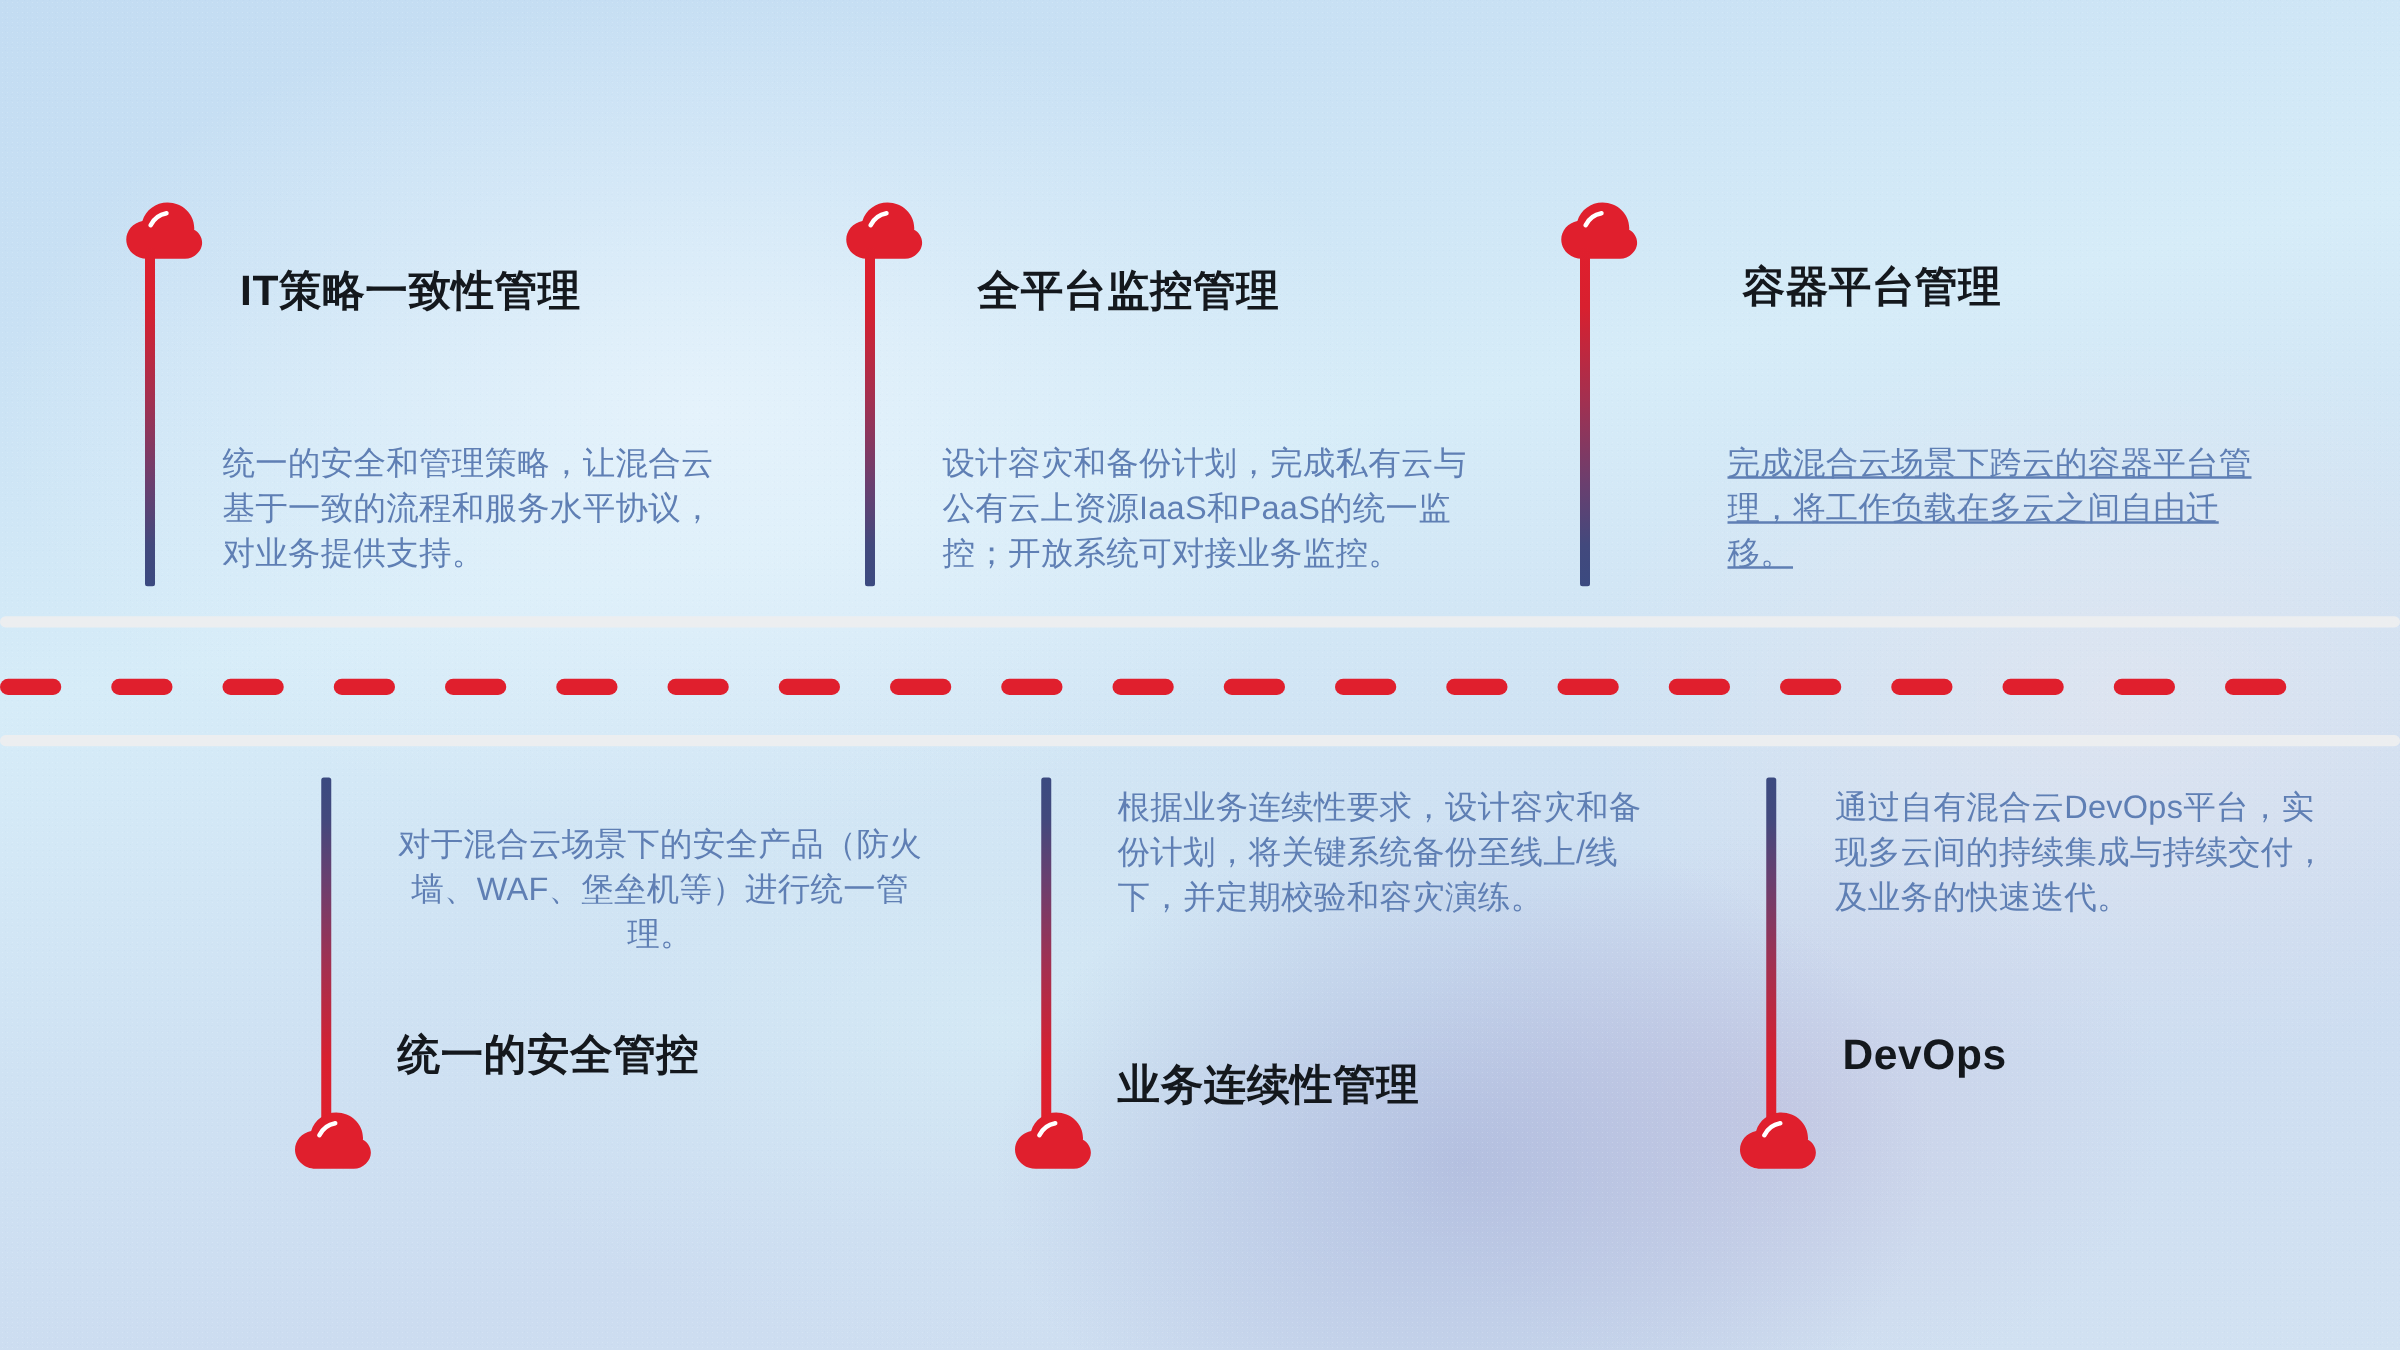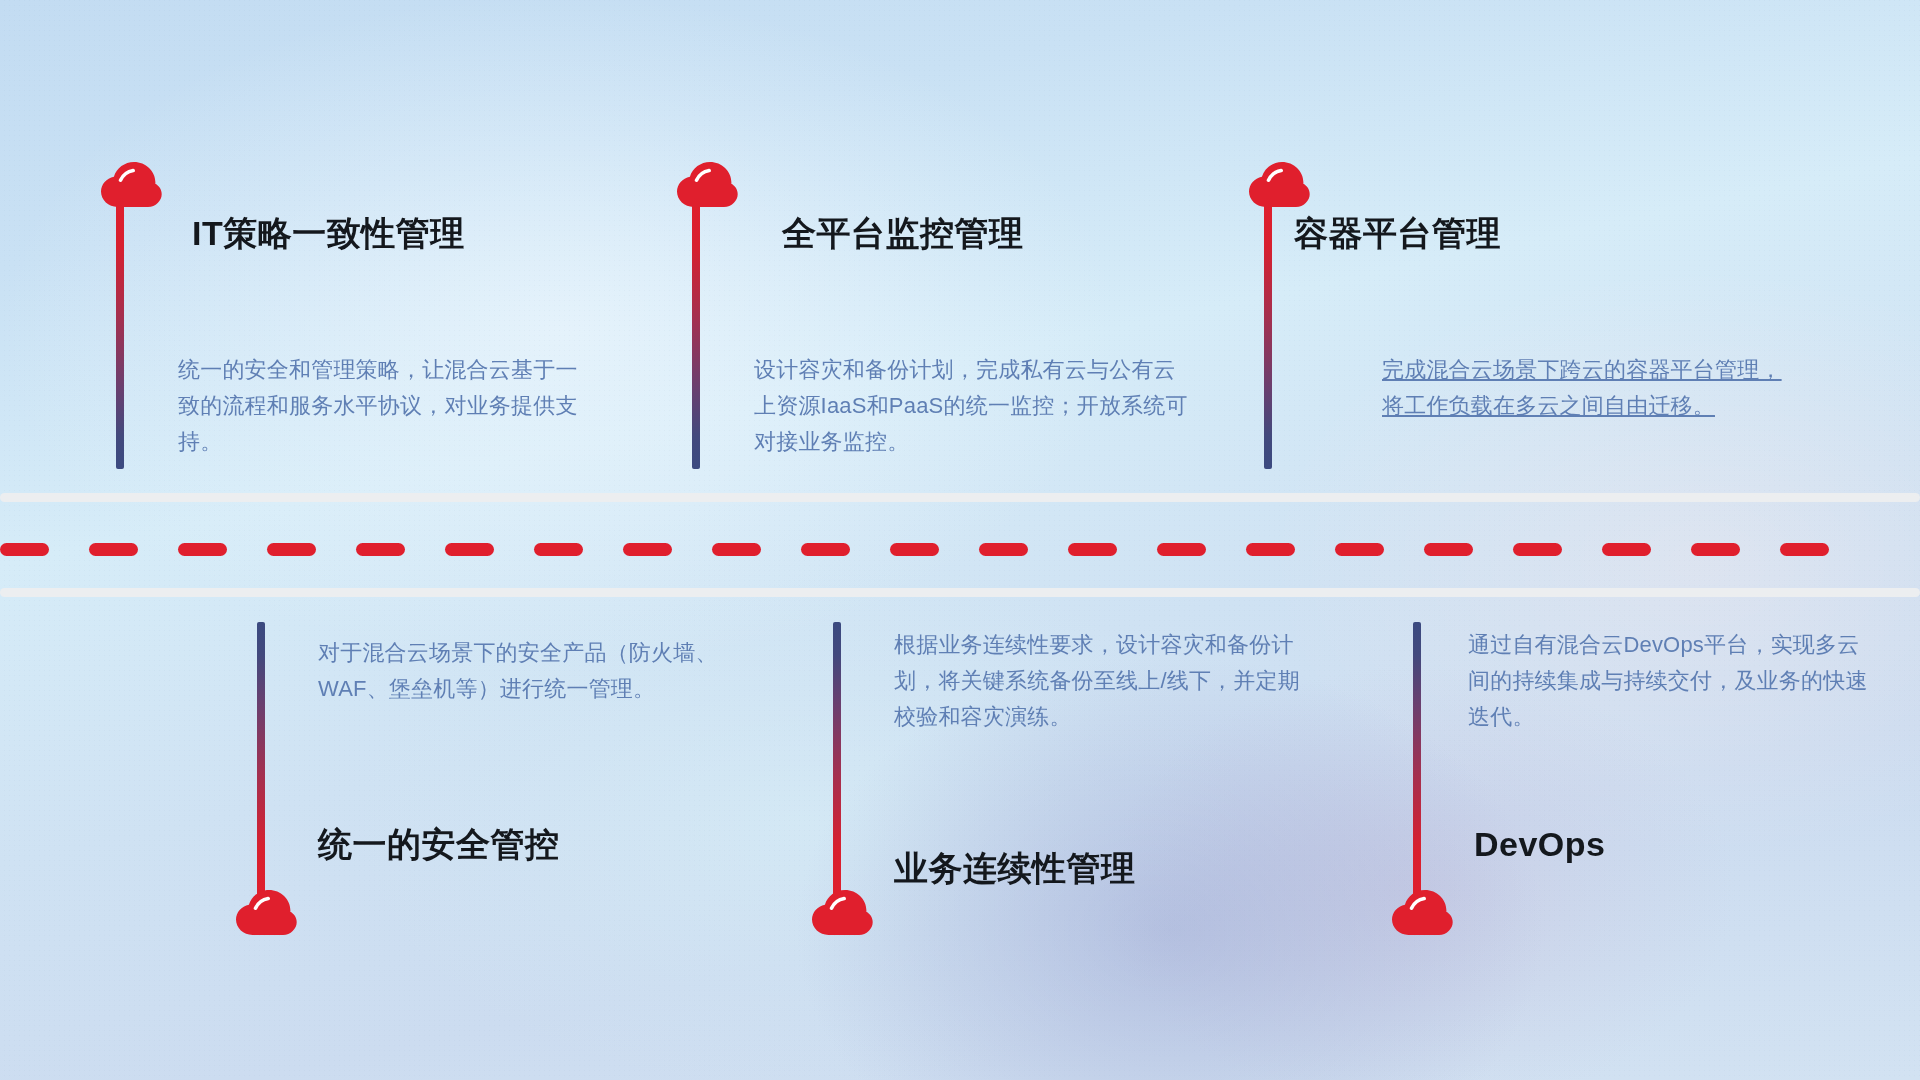--- a/index.html
+++ b/index.html
@@ -104,21 +104,21 @@
     font-size: 34px;
     font-weight: 700;
     color: #14181d;
     letter-spacing: 0.5px;
     white-space: nowrap;
     line-height: 1.2;
   }
 
   .col-desc {
     position: absolute;
-    font-size: 22px;
+    font-size: 26px;
     line-height: 36px;
     color: #5f7fb4;
     letter-spacing: 0.2px;
   }
 </style>
 </head>
 <body>
 
 <div id="stage">
 
@@ -149,21 +149,21 @@
   </div>
 
   <div class="col">
     <div class="cloud" style="left:1245px; top:160px;">
       <svg viewBox="0 0 66 48" xmlns="http://www.w3.org/2000/svg">
         <path d="M20.5 47C11.4 47 4 40.1 4 31.6c0-7.3 5.5-13.4 12.9-14.9C19.6 8.1 27.6 2 37 2c11.8 0 21.4 9.1 21.4 20.3 0 .5 0 1-.1 1.5 3.9 2.1 6.4 6 6.4 10.4C64.7 40.6 58.6 47 51 47H20.5z" fill="#e01f2d"></path>
         <path d="M23.5 20.2c2.5-5.1 7.2-8.6 12.7-9.6" stroke="#ffffff" stroke-width="3.6" stroke-linecap="round" fill="none"></path>
       </svg>
     </div>
     <div class="stem top-row" style="left:1264px; top:197px; height:272px;"></div>
-    <div class="col-title" style="left:1294px; top:213px;">容器平台管理</div>
+    <div class="col-title" style="left:1394px; top:213px;font-family:Liberation Mono, monospace;">容器平台管理</div>
     <div class="col-desc" style="left:1382px; top:352px; width:420px;text-decoration:underline;">完成混合云场景下跨云的容器平台管理，将工作负载在多云之间自由迁移。</div>
   </div>
 
   <div class="rule-white" id="rule-top"></div>
 
   <div id="dashed-line">
     <div class="dash"></div>
     <div class="dash"></div>
     <div class="dash"></div>
     <div class="dash"></div>
@@ -189,21 +189,21 @@
   <div class="rule-white" id="rule-bottom"></div>
 
   <div class="col">
     <div class="stem bottom-row" style="left:257px; top:622px; height:275px;"></div>
     <div class="cloud" style="left:232px; top:888px;">
       <svg viewBox="0 0 66 48" xmlns="http://www.w3.org/2000/svg">
         <path d="M20.5 47C11.4 47 4 40.1 4 31.6c0-7.3 5.5-13.4 12.9-14.9C19.6 8.1 27.6 2 37 2c11.8 0 21.4 9.1 21.4 20.3 0 .5 0 1-.1 1.5 3.9 2.1 6.4 6 6.4 10.4C64.7 40.6 58.6 47 51 47H20.5z" fill="#e01f2d"></path>
         <path d="M23.5 20.2c2.5-5.1 7.2-8.6 12.7-9.6" stroke="#ffffff" stroke-width="3.6" stroke-linecap="round" fill="none"></path>
       </svg>
     </div>
-    <div class="col-desc" style="left:318px; top:635px; width:420px;">对于混合云场景下的安全产品（防火墙、WAF、堡垒机等）进行统一管理。</div>
+    <div class="col-desc" style="left:318px; top:657px; width:420px;text-align:center;">对于混合云场景下的安全产品（防火墙、WAF、堡垒机等）进行统一管理。</div>
     <div class="col-title" style="left:318px; top:824px;">统一的安全管控</div>
   </div>
 
   <div class="col">
     <div class="stem bottom-row" style="left:833px; top:622px; height:275px;"></div>
     <div class="cloud" style="left:808px; top:888px;">
       <svg viewBox="0 0 66 48" xmlns="http://www.w3.org/2000/svg">
         <path d="M20.5 47C11.4 47 4 40.1 4 31.6c0-7.3 5.5-13.4 12.9-14.9C19.6 8.1 27.6 2 37 2c11.8 0 21.4 9.1 21.4 20.3 0 .5 0 1-.1 1.5 3.9 2.1 6.4 6 6.4 10.4C64.7 40.6 58.6 47 51 47H20.5z" fill="#e01f2d"></path>
         <path d="M23.5 20.2c2.5-5.1 7.2-8.6 12.7-9.6" stroke="#ffffff" stroke-width="3.6" stroke-linecap="round" fill="none"></path>
       </svg>

